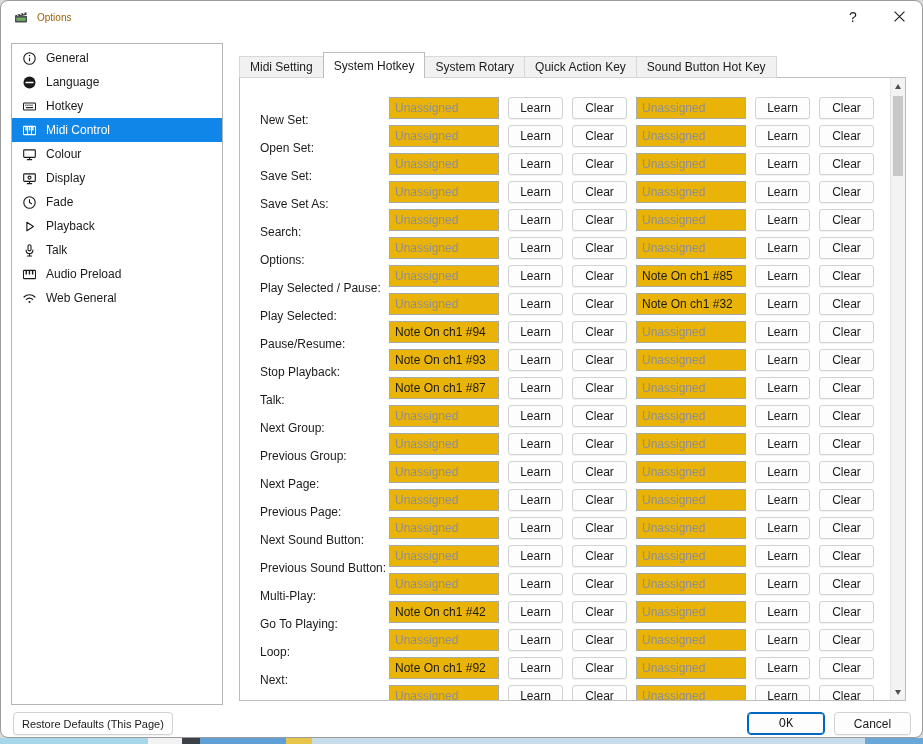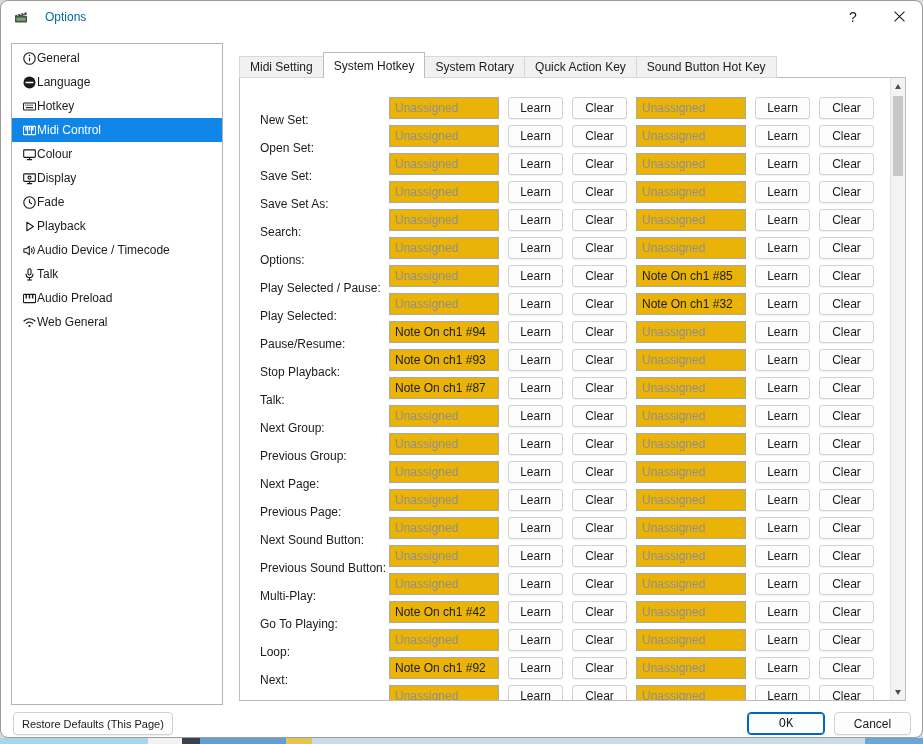--- a/index.html
+++ b/index.html
@@ -9,29 +9,29 @@
     background:#d9d9d9; overflow:hidden; position:relative;
   }
   .dialog {
     position:absolute; left:0; top:0; width:923px; height:738px;
     background:#ffffff; border:1px solid #9b9b9b; border-radius:8px; overflow:hidden;
   }
   
   .titlebar { height:32px; display:flex; align-items:center; padding-left:12px; }
   .app-icon { width:16px; height:16px; display:inline-flex; }
   .app-icon svg { width:16px; height:16px; }
-  .title-text { font-size:12px; color:#0369a1; margin-left:16px; }
+  .title-text { font-size:10px; color:#a16207; margin-left:8px; }
   .titlebar-buttons { margin-left:auto; display:flex; height:100%; }
   .tb-btn { width:46px; height:100%; display:flex; align-items:center; justify-content:center; font-size:14px; color:#1b1b1b; cursor:default; }
   
   .sidebar {
     position:absolute; left:10px; top:42px; width:212px; height:662px;
     border:1px solid #b4b4b4; background:#fff; padding-top:2px; overflow:hidden;
   }
-  .side-item { height:24px; display:flex; align-items:center; padding-left:9px; font-size:12px; color:#1b1b1b; cursor:default; }
+  .side-item { height:24px; display:flex; align-items:center; gap:9px; padding-left:9px; font-size:12px; color:#1b1b1b; cursor:default; }
   .side-item.selected { background:#0f86e8; color:#ffffff; }
   .side-icon { width:16px; height:16px; display:flex; align-items:center; justify-content:center; flex:none; }
   .side-icon svg { width:15px; height:15px; }
   .side-label { white-space:nowrap; }
   
   .tab-strip { position:absolute; left:238px; top:51px; height:26px; display:flex; align-items:flex-end; z-index:3; }
   .tab { height:22px; padding:0 10px; display:flex; align-items:center; background:#f1f1f1; border:1px solid #d8d8d8; margin-left:-1px; font-size:12px; color:#1b1b1b; white-space:nowrap; cursor:default; }
   .tab:first-child { margin-left:0; }
   .tab.active { background:#ffffff; height:26px; border:1px solid #bdbdbd; border-bottom:none; z-index:4; }
   
@@ -177,30 +177,20 @@
       <div class="side-item">
         <span class="side-icon">
           <svg viewBox="0 0 16 16" fill="none" stroke="currentColor" stroke-width="1.2" stroke-linejoin="round">
             <path d="M5.2 3.4 L12.2 8 L5.2 12.6 Z"></path>
           </svg>
         </span>
         <span class="side-label">Playback</span>
       </div>
       <div class="side-item">
         <span class="side-icon">
-          <svg viewBox="0 0 16 16" fill="none" stroke="currentColor" stroke-width="1.1" stroke-linejoin="round">
-            <path d="M2 6.2 H4.6 L7.8 3.4 V12.6 L4.6 9.8 H2 Z"></path>
-            <path d="M9.8 5.8 a3.2 3.2 0 0 1 0 4.4"></path>
-            <path d="M11.6 4.2 a5.6 5.6 0 0 1 0 7.6"></path>
-          </svg>
-        </span>
-        <span class="side-label">Audio Device / Timecode</span>
-      </div>
-      <div class="side-item">
-        <span class="side-icon">
           <svg viewBox="0 0 16 16" fill="none" stroke="currentColor" stroke-width="1.2" stroke-linecap="round">
             <rect x="6.4" y="1.8" width="3.2" height="6.6" rx="1.6"></rect>
             <path d="M4.4 7.6 a3.6 3.6 0 0 0 7.2 0"></path>
             <line x1="8" y1="11.2" x2="8" y2="13.6"></line>
             <line x1="5.8" y1="13.8" x2="10.2" y2="13.8"></line>
           </svg>
         </span>
         <span class="side-label">Talk</span>
       </div>
       <div class="side-item">

